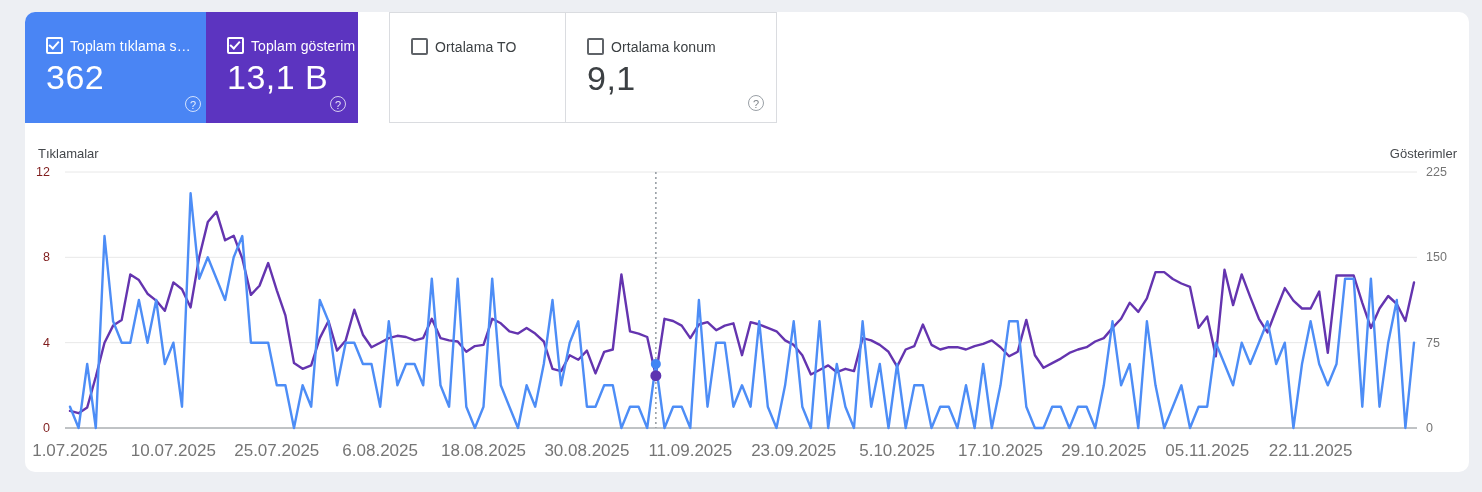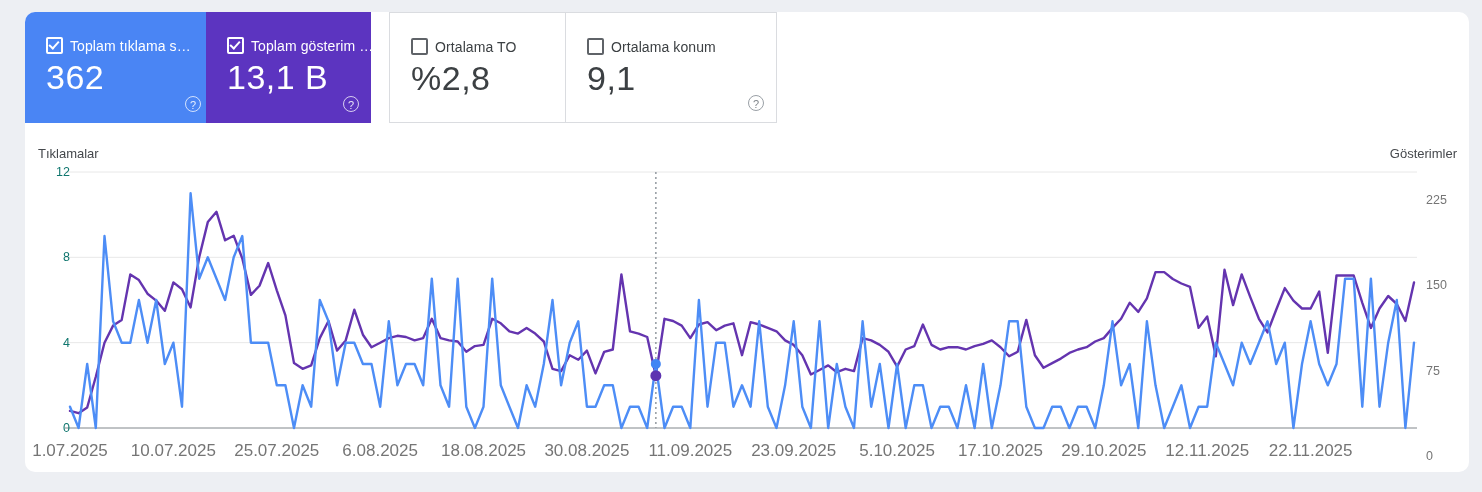--- a/index.html
+++ b/index.html
@@ -6,21 +6,21 @@
   body{
     position:relative;width:1482px;height:492px;overflow:hidden;
     background:#edeff3;font-family:"Liberation Sans",sans-serif;
     -webkit-font-smoothing:antialiased;
   }
   .panel{position:absolute;left:25px;top:12px;width:1444px;height:460px;background:#ffffff;border-radius:10px;}
 
   
   .card{position:absolute;top:12px;height:111px;box-sizing:border-box;cursor:pointer;}
   .card-clicks{left:25px;width:188px;border-top-left-radius:10px;}
-  .card-impressions{left:206px;width:165px;}
+  .card-impressions{left:206px;width:152px;}
   .card-ctr{left:389px;width:207px;background:#fff;border:1px solid #dadce0;}
   .card-position{left:565px;width:212px;background:#fff;border:1px solid #dadce0;}
 
   .chk{position:absolute;left:21px;top:25px;width:13px;height:13px;border:2px solid #fff;border-radius:2px;}
   .chk.checked::after{
     content:"";position:absolute;left:3px;top:0px;width:4px;height:8px;
     border:solid #fff;border-width:0 2px 2px 0;transform:rotate(42deg);
   }
   .card-light .chk{border-color:#5f6368;}
   .lbl{position:absolute;left:45px;top:26px;font-size:14px;color:#ffffff;white-space:nowrap;letter-spacing:.1px;}
@@ -31,22 +31,22 @@
     position:absolute;right:12px;bottom:11px;width:16px;height:16px;border-radius:50%;
     border:1.5px solid rgba(255,255,255,.75);color:rgba(255,255,255,.85);
     font-size:11px;line-height:16px;text-align:center;box-sizing:border-box;cursor:pointer;
   }
   .card-light .help{border-color:#9aa0a6;color:#80868b;}
 
   
   .axis-title{position:absolute;top:146px;font-size:13px;color:#45484c;}
   #title-left{left:38px;}
   #title-right{right:25px;}
-  .ytick-l{position:absolute;width:30px;left:40px;text-align:right;font-size:12.5px;color:#0f766e;}
-  .ytick-r{position:absolute;left:1426px;text-align:left;font-size:12.5px;color:#757575;margin-top:28px;}
+  .ytick-l{position:absolute;width:30px;left:20px;text-align:right;font-size:12.5px;color:#7f1d1d;}
+  .ytick-r{position:absolute;left:1426px;text-align:left;font-size:12.5px;color:#757575;}
   .xtick{position:absolute;top:441px;transform:translateX(-50%);font-size:17px;color:#757575;white-space:nowrap;}
   #chart-svg{position:absolute;left:0;top:0;}
 </style>
 </head>
 <body>
 
 <div class="panel"></div>
 
 <div class="card card-clicks" style="background:#4a85f4;">
   <span class="chk checked"></span>
@@ -56,21 +56,20 @@
 </div>
 <div class="card card-impressions" style="background:#5c34c0;">
   <span class="chk checked"></span>
   <span class="lbl">Toplam gösterim …</span>
   <span class="val">13,1 B</span>
   <span class="help">?</span>
 </div>
 <div class="card card-ctr card-light">
   <span class="chk"></span>
   <span class="lbl">Ortalama TO</span>
-  <span class="val">%2,8</span>
   <span class="help">?</span>
 </div>
 <div class="card card-position card-light">
   <span class="chk"></span>
   <span class="lbl">Ortalama konum</span>
   <span class="val">9,1</span>
   <span class="help">?</span>
 </div>
 
 <div class="axis-title" id="title-left">Tıklamalar</div>
@@ -100,14 +99,14 @@
 <div class="xtick" style="left: 173.385px;">10.07.2025</div>
 <div class="xtick" style="left: 276.769px;">25.07.2025</div>
 <div class="xtick" style="left: 380.154px;">6.08.2025</div>
 <div class="xtick" style="left: 483.538px;">18.08.2025</div>
 <div class="xtick" style="left: 586.923px;">30.08.2025</div>
 <div class="xtick" style="left: 690.308px;">11.09.2025</div>
 <div class="xtick" style="left: 793.692px;">23.09.2025</div>
 <div class="xtick" style="left: 897.077px;">5.10.2025</div>
 <div class="xtick" style="left: 1000.46px;">17.10.2025</div>
 <div class="xtick" style="left: 1103.85px;">29.10.2025</div>
-<div class="xtick" style="left: 1207.23px;">12.11.2025</div>
+<div class="xtick" style="left: 1207.23px;">05.11.2025</div>
 <div class="xtick" style="left: 1310.62px;">22.11.2025</div>
 
 </body></html>

